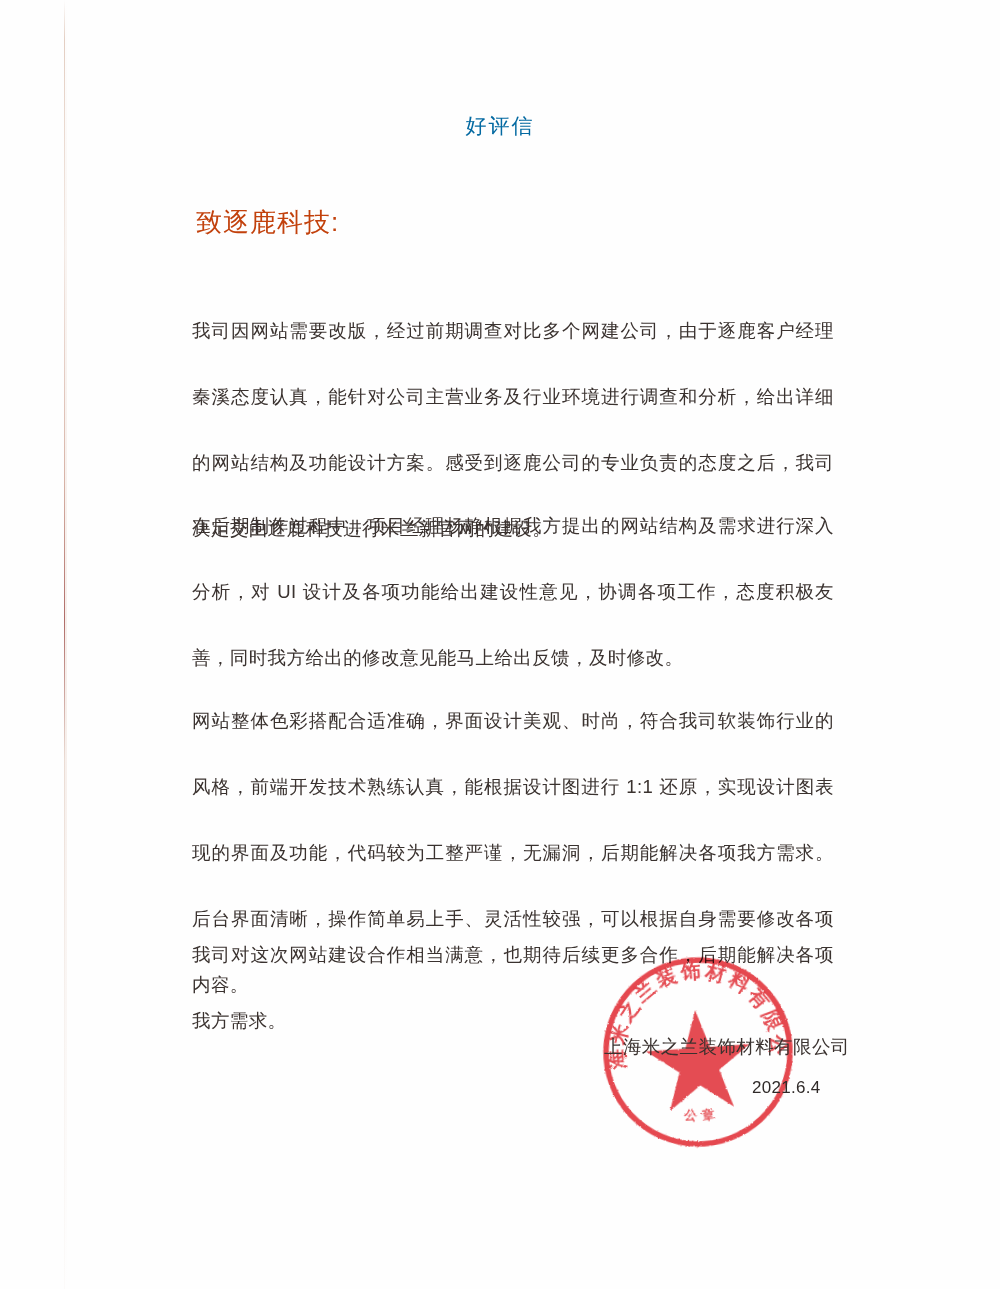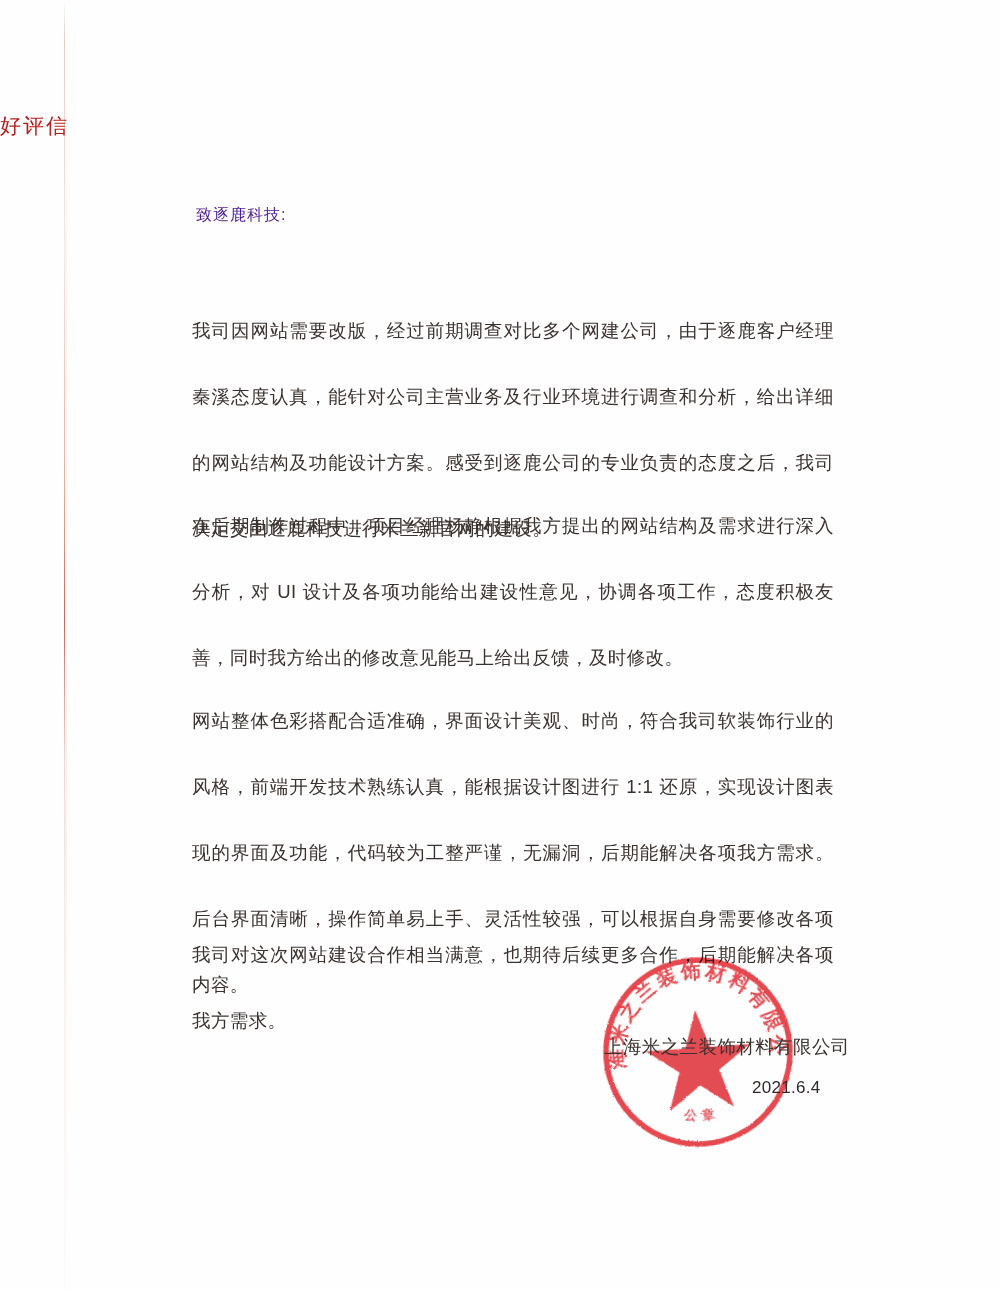--- a/index.html
+++ b/index.html
@@ -44,32 +44,33 @@
         rgba(240,228,220,0.0) 0px,
         rgba(243,232,226,0.5) 300px,
         rgba(238,222,214,0.5) 700px,
         rgba(248,240,236,0.0) 1289px);
   }
   .doc-title {
     position: absolute;
     top: 112px;
     left: 0;
     width: 1000px;
+    text-align: center;
     font-size: 21px;
     letter-spacing: 2px;
-    color: #b91c1c;
+    color: #0369a1;
     font-weight: 500;
   }
   .salutation {
     position: absolute;
     top: 205px;
     left: 196px;
-    font-size: 16px;
+    font-size: 26px;
     letter-spacing: 1px;
-    color: #4c1d95;
+    color: #c2410c;
   }
   .para {
     font-size: 18.5px;
     line-height: 66px;
     color: #3a322f;
     letter-spacing: 0.4px;
     text-align: justify;
     text-justify: inter-character;
     margin: 0 0 31px 0;
     white-space: normal;

